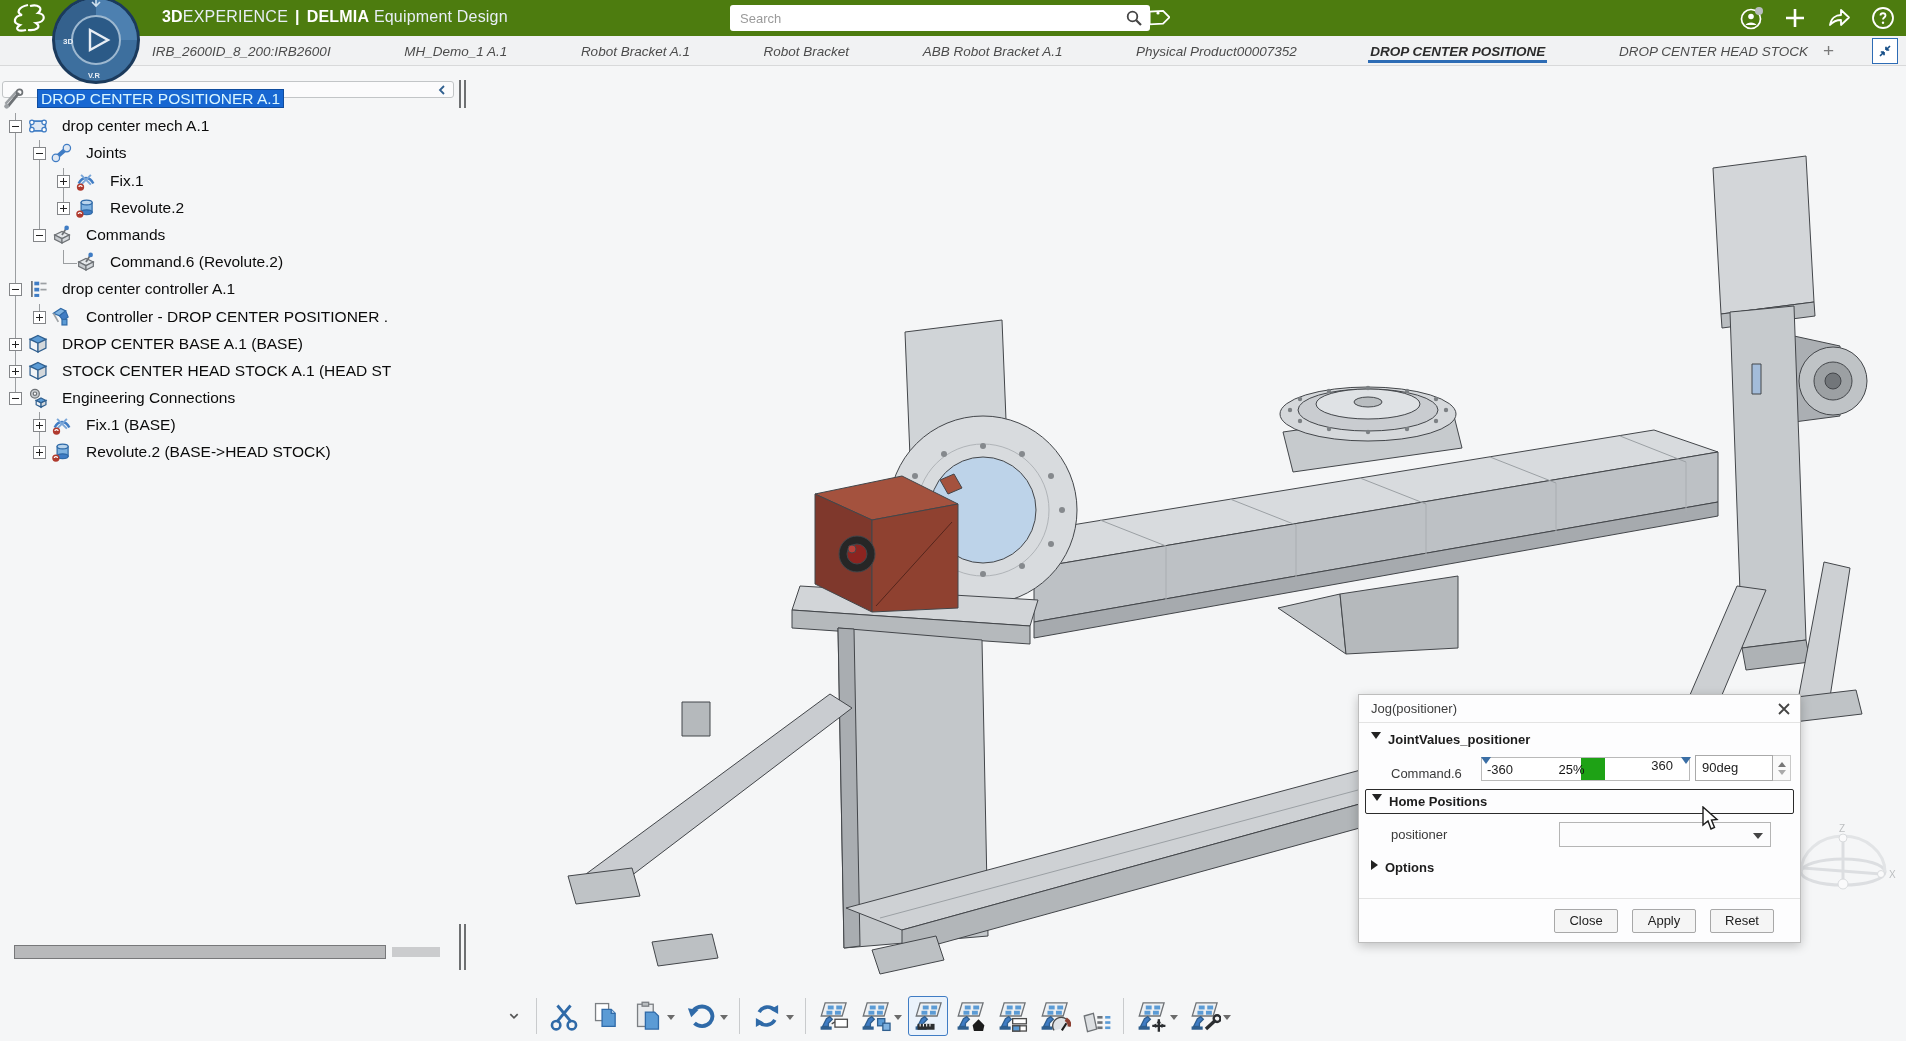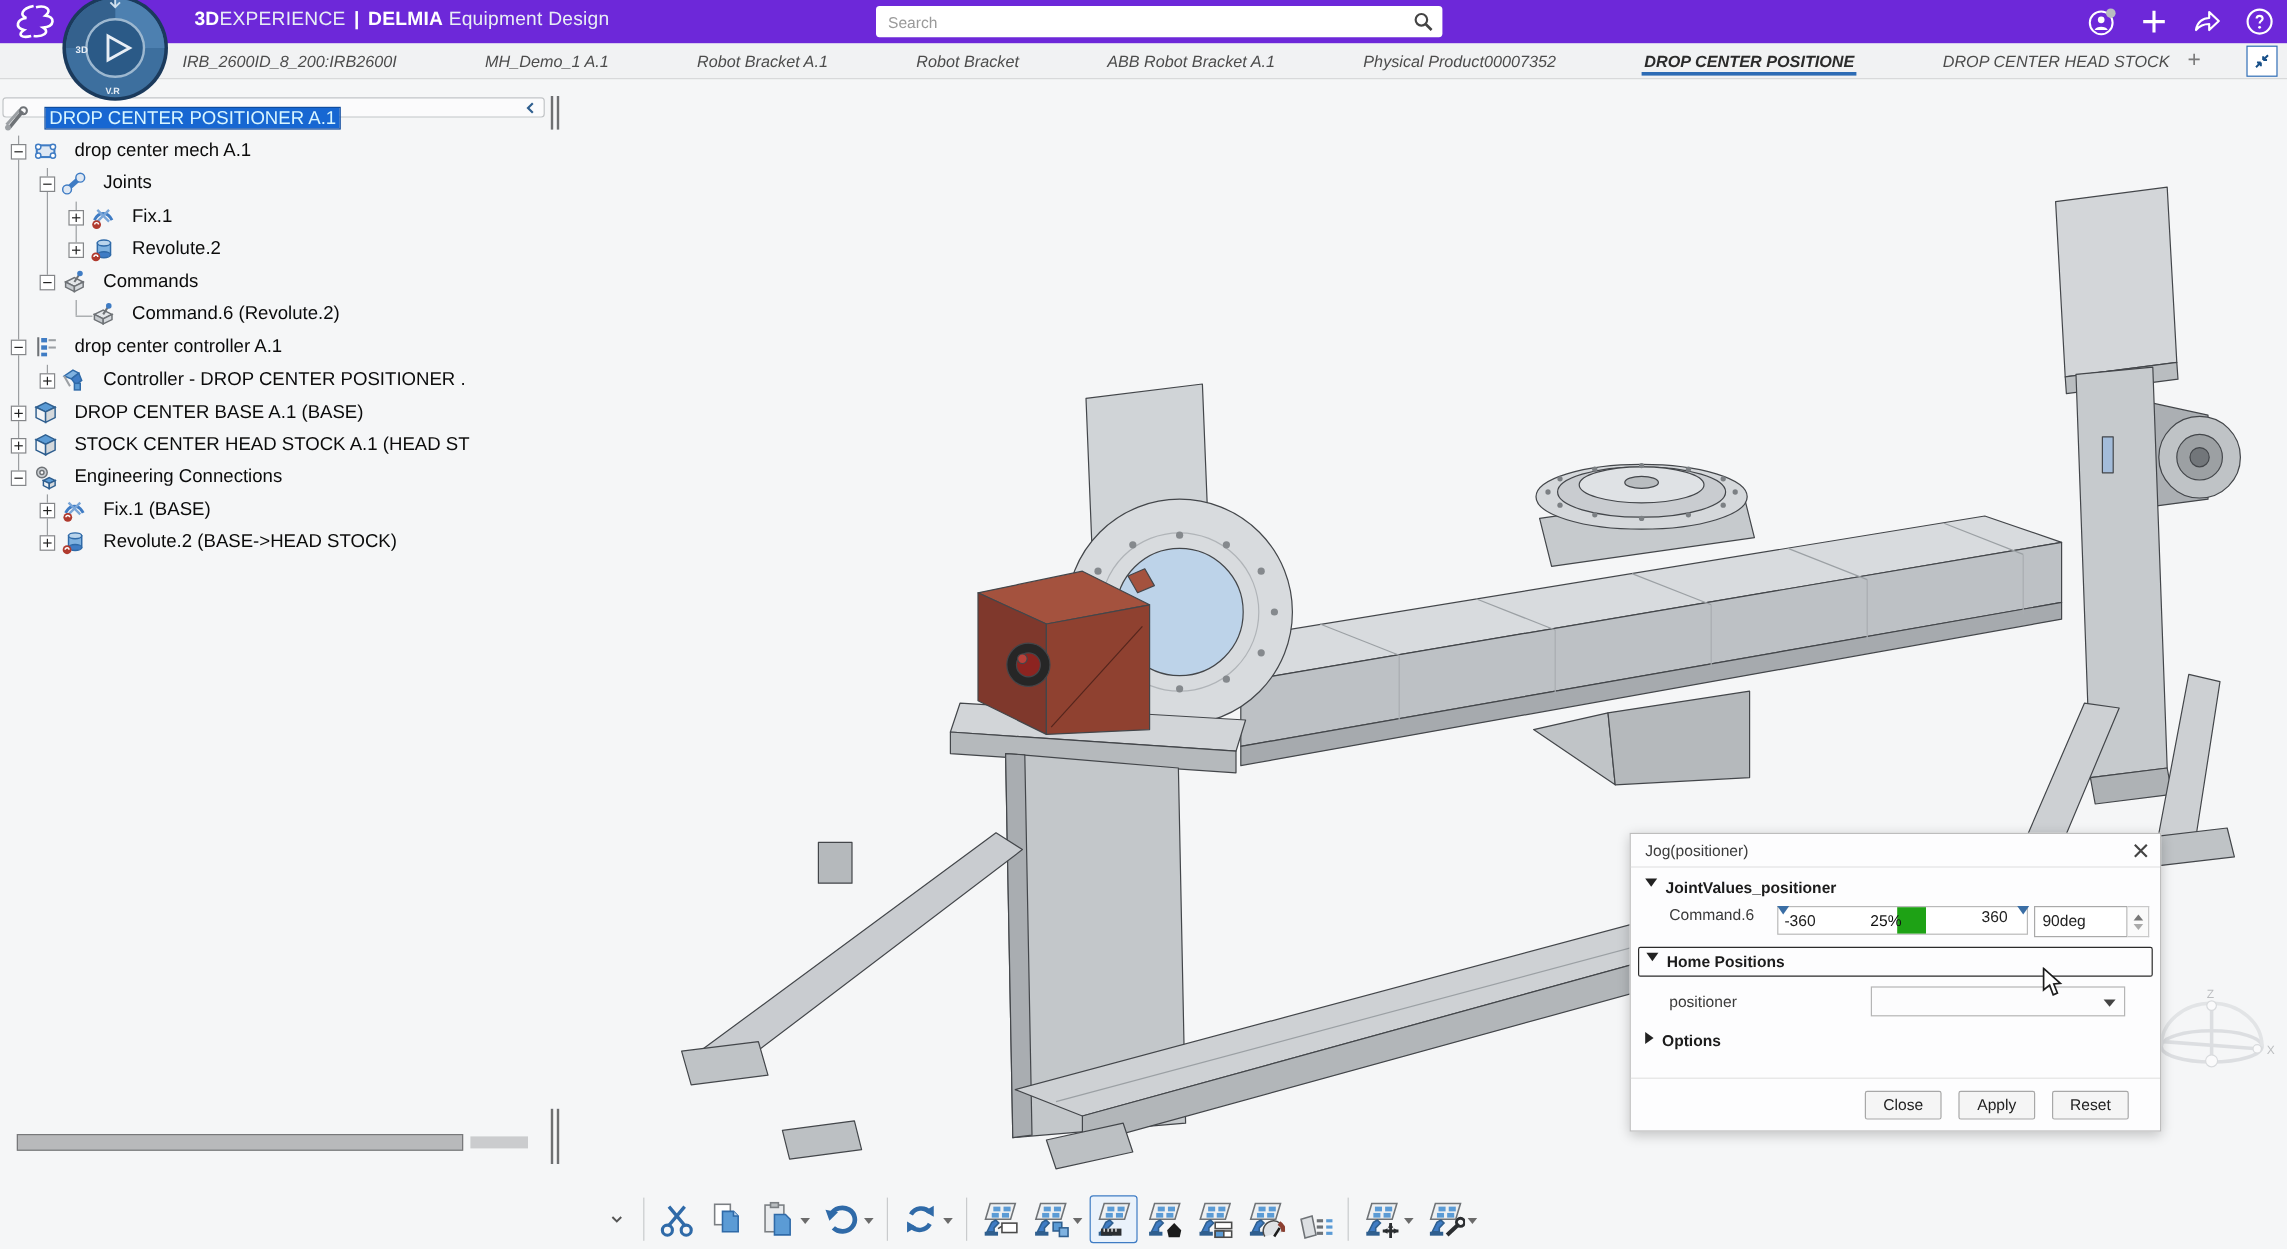--- a/index.html
+++ b/index.html
@@ -1,28 +1,28 @@
 <!DOCTYPE html>
 <html><head>
 <meta charset="utf-8">
 <style>
   * { box-sizing: border-box; margin: 0; padding: 0; }
   html,body { width:1906px; height:1041px; overflow:hidden;
     font-family:"Liberation Sans", sans-serif; background:#f5f6f7; }
 
   
   .topbar { position:absolute; left:0; top:0; width:1906px; height:36px;
-    background:#6d28d9; z-index:30; }
+    background:#4d7c0f; z-index:30; }
   .logo3ds { position:absolute; left:8px; top:3px; }
   .brand { position:absolute; left:162px; top:8px; color:#fff; font-size:16px;
     letter-spacing:.2px; white-space:nowrap; }
   .brand b { font-weight:bold; }
   .brand .lite { font-weight:300; color:#e8eef5; }
   .brand .sep { margin:0 7px; font-weight:bold; }
-  .searchwrap { position:absolute; left:730px; top:5px; width:472px; height:26px;
+  .searchwrap { position:absolute; left:730px; top:5px; width:420px; height:26px;
     background:#fff; border-radius:3px; display:flex; align-items:center; }
   .searchwrap input { flex:1; border:none; outline:none; font-size:13px;
     padding:0 10px; color:#333; background:transparent;
     font-family:"Liberation Sans",sans-serif;}
   .searchwrap input::placeholder { color:#9a9a9a; }
   .searchwrap svg { margin-right:8px; }
   .topicons { position:absolute; right:10px; top:0; height:36px; display:flex;
     align-items:center; gap:18px; }
   .ticon { width:26px; height:26px; display:flex; align-items:center;
     justify-content:center; cursor:pointer; position:relative; }
@@ -88,21 +88,21 @@
   .dlg-title { position:relative; height:28px; line-height:28px; padding-left:12px;
     border-bottom:1px solid #e3e3e3; color:#3c3c3c; }
   .dlg-close { position:absolute; right:8px; top:6px; width:16px; height:16px;
     cursor:pointer; }
   .dlg-sec { display:flex; align-items:flex-start; gap:7px; font-weight:bold;
     color:#1c1c1c; padding:9px 0 4px 12px; cursor:pointer; }
   .tri-d { width:0; height:0; border-left:5px solid transparent;
     border-right:5px solid transparent; border-top:7px solid #222; }
   .tri-r { width:0; height:0; border-top:5px solid transparent;
     border-bottom:5px solid transparent; border-left:7px solid #222; }
-  .cmd-row { display:flex; align-items:flex-start; margin:4px 0 8px 32px; }
+  .cmd-row { display:flex; align-items:flex-end; margin:4px 0 8px 32px; }
   .cmd-lbl { width:90px; color:#3a3a3a; }
   .slider { position:relative; width:209px; height:24px; background:#fff;
     border:1px solid #b9b9b9; cursor:pointer; }
   .slider .min { position:absolute; left:5px; top:4px; color:#222; }
   .slider .pct { position:absolute; left:37%; top:4px; color:#111; z-index:3; }
   .slider .max { position:absolute; right:16px; top:0; color:#222;margin-left:48px; }
   .slider .thumb { position:absolute; top:0; width:24px; height:22px;
     background:#1ea215; z-index:2; }
   .lim { position:absolute; top:-1px; width:0; height:0; z-index:4;
     border-left:5px solid transparent; border-right:5px solid transparent;

